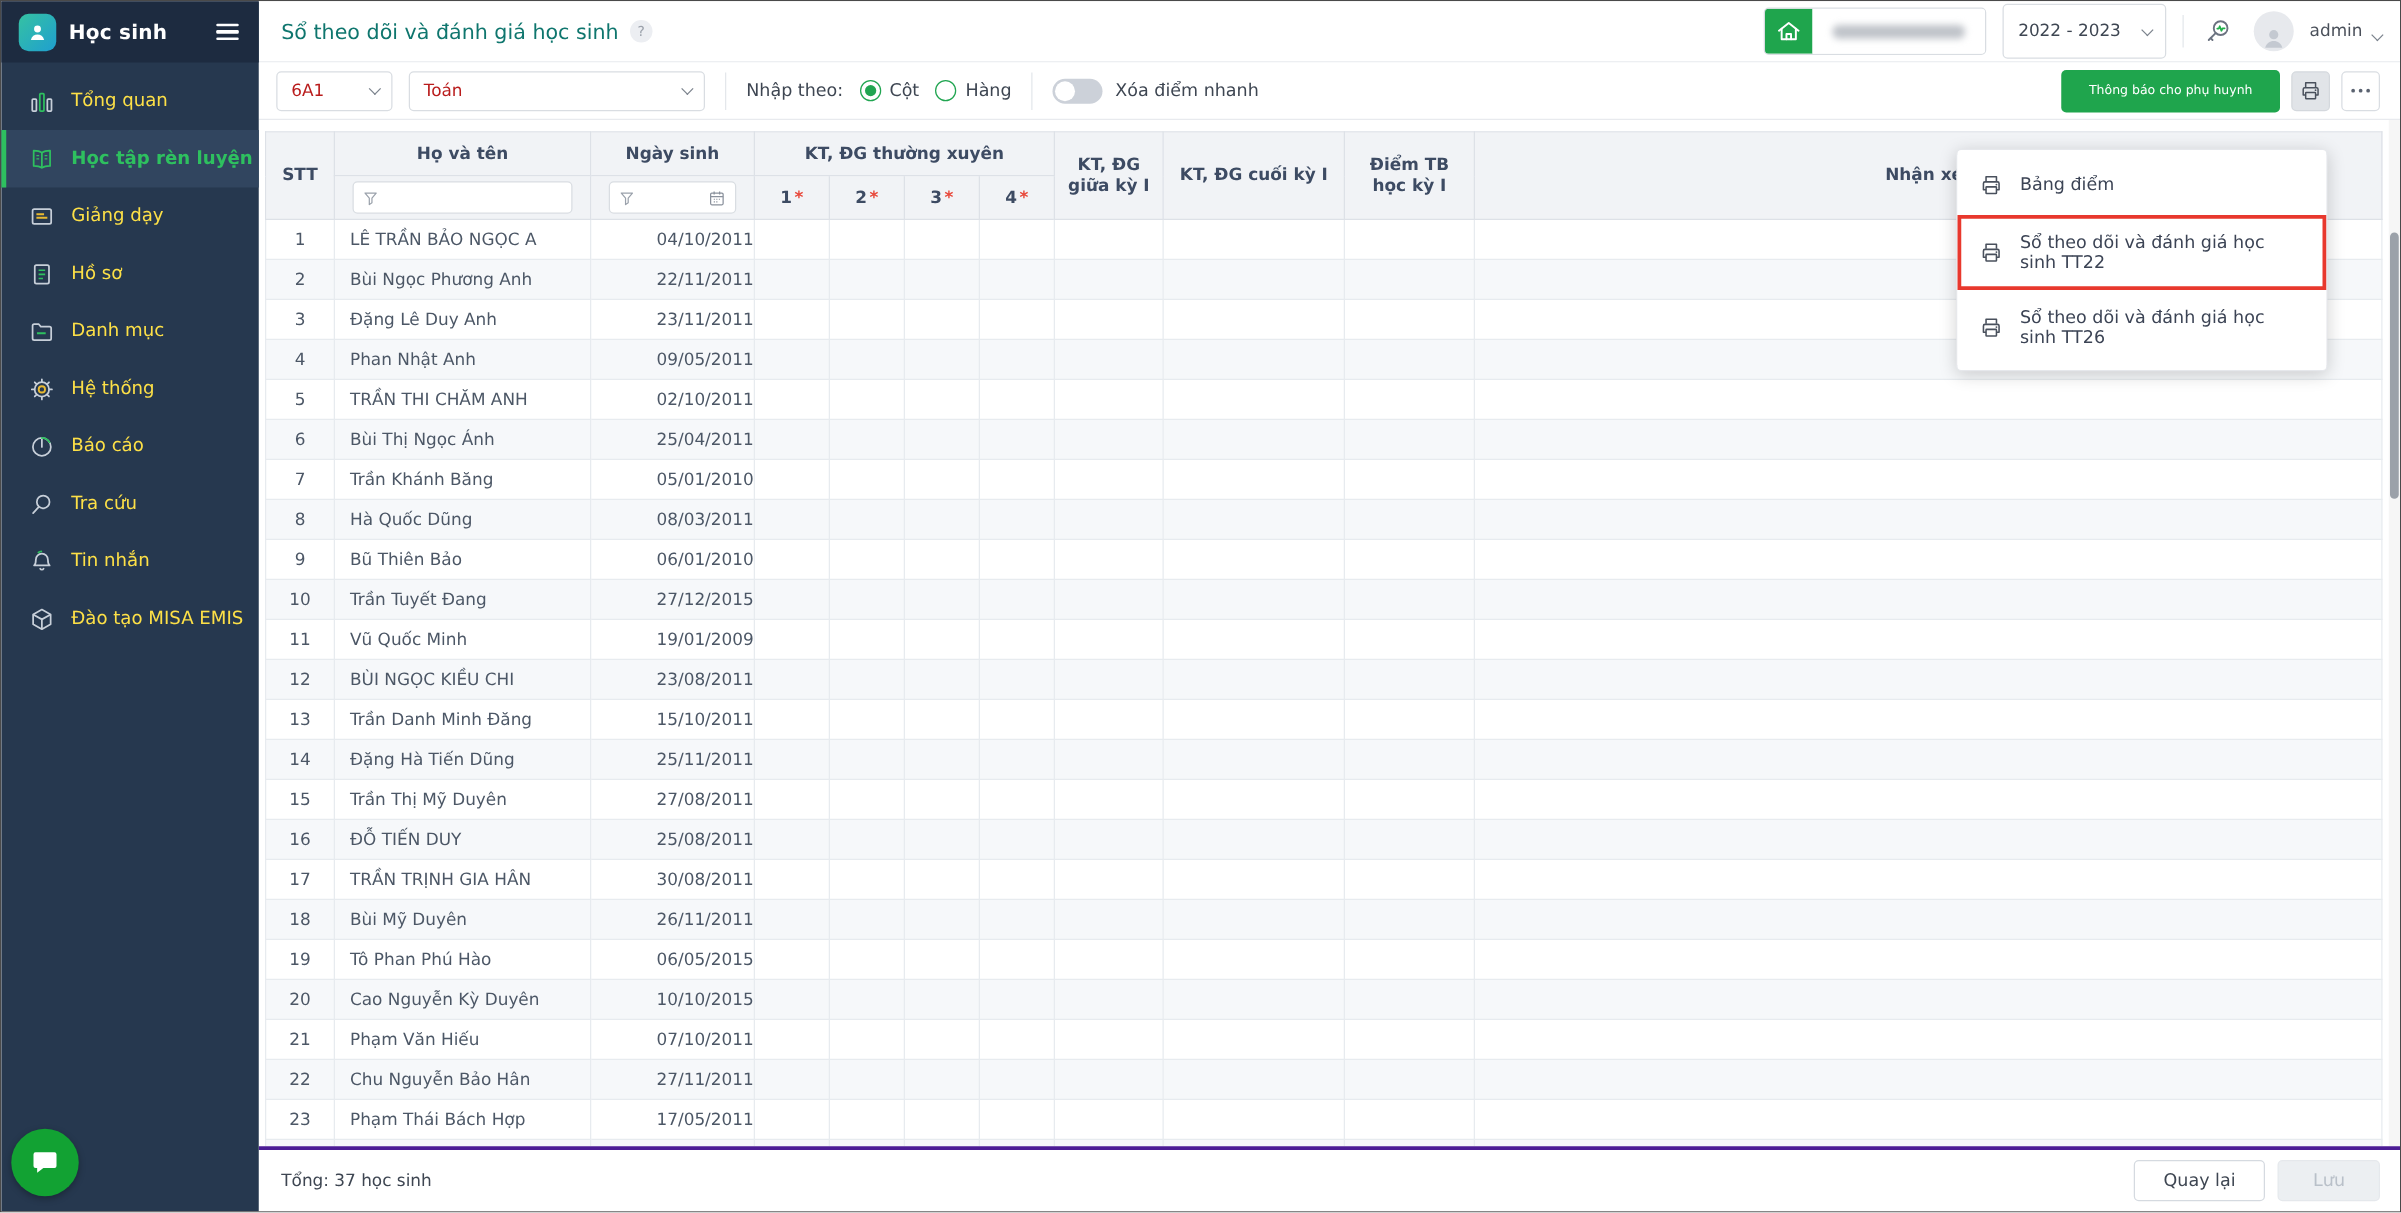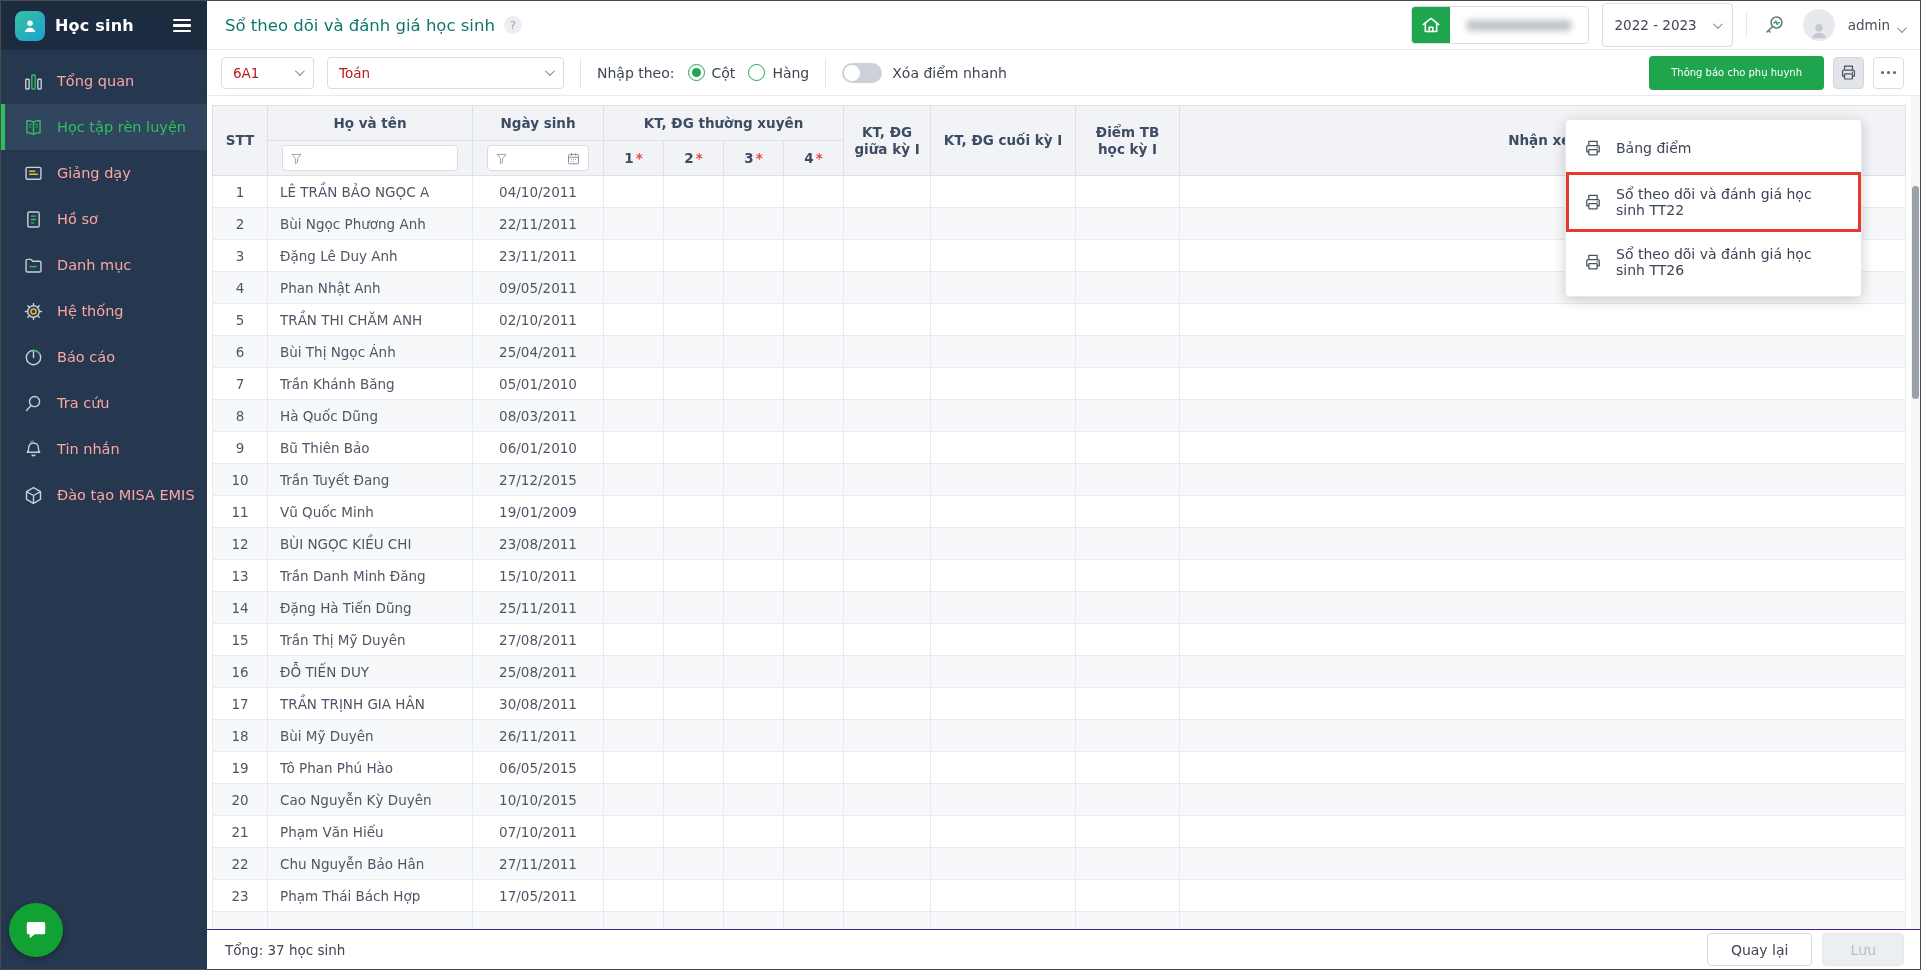--- a/index.html
+++ b/index.html
@@ -9,22 +9,22 @@
 
   
   .sidebar { position:absolute; left:0; top:0; bottom:0; width:206px; background:#26384f; z-index:20; }
   .sb-head { height:49px; background:#1d2b40; display:flex; align-items:center; padding:0 14px; gap:10px; }
   .logo { width:30px; height:30px; border-radius:8px; background:linear-gradient(135deg,#35c2a2,#1f9fd0); display:flex; align-items:center; justify-content:center; flex:none; }
   .logo svg { width:20px; height:20px; }
   .sb-title { color:#fff; font-weight:700; font-size:16px; letter-spacing:.2px; }
   .hamburger { margin-left:auto; display:flex; flex-direction:column; gap:3.5px; cursor:pointer; padding:4px 2px; }
   .hamburger i { display:block; width:18px; height:2.2px; background:#fff; border-radius:1px; }
   #sidebar-menu { margin-top:8px; }
-  .sb-item { height:46px; display:flex; align-items:center; gap:13px; padding:0 10px 0 17px; color:#fca5a5; font-size:14.5px; border-left:4px solid transparent; cursor:pointer; white-space:nowrap; }
-  .sb-item.active { background:#31455f; border-left-color:#2ec05f; color:#2ec05f; font-weight:400; }
+  .sb-item { height:46px; display:flex; align-items:center; gap:13px; padding:0 10px 0 17px; color:#fde047; font-size:14.5px; border-left:4px solid transparent; cursor:pointer; white-space:nowrap; }
+  .sb-item.active { background:#31455f; border-left-color:#2ec05f; color:#2ec05f; font-weight:700; }
   .sb-icon { width:22px; height:22px; color:#c7cfd9; flex:none; display:flex; align-items:center; justify-content:center; }
   .sb-icon svg { width:21px; height:21px; }
   .sb-item.active .sb-icon { color:#2ec05f; }
   .chat-fab { position:absolute; left:8px; bottom:12px; width:54px; height:54px; border-radius:50%; background:#12a233; border:none; display:flex; align-items:center; justify-content:center; z-index:70; cursor:pointer; box-shadow:0 2px 6px rgba(0,0,0,.3); }
   .chat-fab svg { width:26px; height:26px; }
 
   
   .main { position:absolute; left:206px; top:0; right:0; bottom:0; display:flex; flex-direction:column; background:#fff; }
 
   .app-header { height:49px; flex:none; display:flex; align-items:center; padding:0 16px 0 18px; background:#fff; border-bottom:1px solid #e8eaee; }
@@ -66,31 +66,31 @@
   .more-btn i { width:3.5px; height:3.5px; border-radius:50%; background:#5a6270; display:block; }
 
   
   .table-wrap { position:relative; flex:1; overflow:hidden; background:#fff; padding:9px 0 0 5px; }
   table { border-collapse:collapse; table-layout:fixed; width:calc(100% - 14px); }
   thead th { background:#f1f3f6; border:1px solid #dde1e7; font-weight:600; color:#3d4b63; font-size:13.5px; height:35px; padding:0 6px; line-height:1.25; }
   tbody td { border:1px solid #e7ebef; height:32px; font-size:13.5px; color:#4c5766; background:#fff; }
   tbody tr:nth-child(even) td { background:#f6f8fa; }
   td.stt { text-align:center; }
   td.name { padding:0 12px; text-align:left; }
-  td.dob { text-align:center; }
+  td.dob { text-align:right; }
   td.grade, td.comment { cursor:cell; }
   th.subcol .star { color:#e8493c; margin-left:2px; }
   .filter { height:26px; margin:4px 8px; border:1px solid #d9dde2; border-radius:4px; background:#fff; display:flex; align-items:center; padding:0 7px; gap:6px; }
   .filter svg { flex:none; }
   .cal { margin-left:auto; cursor:pointer; display:flex; }
   .v-scrollbar { position:absolute; top:0; right:0; width:9px; height:100%; background:#f6f6f6; }
   .v-thumb { position:absolute; top:90px; right:1px; width:7px; height:213px; background:#9ba1a9; border-radius:4px; cursor:grab; }
 
   
-  .page-footer { height:40px; flex:none; background:#fff; border-top:1px solid #4c1d95; display:flex; align-items:center; padding:0 16px 0 18px; position:relative; z-index:10; }
+  .page-footer { height:52px; flex:none; background:#fff; border-top:3px solid #4c1d95; display:flex; align-items:center; padding:0 16px 0 18px; position:relative; z-index:10; }
   .total-label { font-size:13.5px; color:#3e4652; }
   .ftr-right { margin-left:auto; display:flex; gap:10px; }
   .back-btn { height:33px; padding:0 23px; border:1px solid #d5dae0; border-radius:4px; background:#fff; color:#3e4652; font-size:14px; cursor:pointer; font-family:inherit; }
   .save-btn { height:33px; padding:0 27px; background:#eceff2; color:#b9c0c9; border:1px solid #e5e8ec; border-radius:4px; font-size:14px; font-family:inherit; cursor:default; }
 
   
   .print-menu { position:absolute; top:118px; right:58px; width:297px; background:#fff; border-radius:4px; border:1px solid #e6e8ec; box-shadow:0 3px 14px rgba(0,0,0,.18); padding:4px 0; z-index:60; }
   .pm-item { display:flex; align-items:center; gap:13px; padding:14px 17px; font-size:14px; color:#3c4455; cursor:pointer; background:#fff; }
   .pm-item .pm-icon { color:#49505c; display:flex; } .pm-item .pm-icon svg { width:20px; height:20px; }
   .pm-item.highlighted { border:3px solid #e8382d; padding:11px 14px; }

